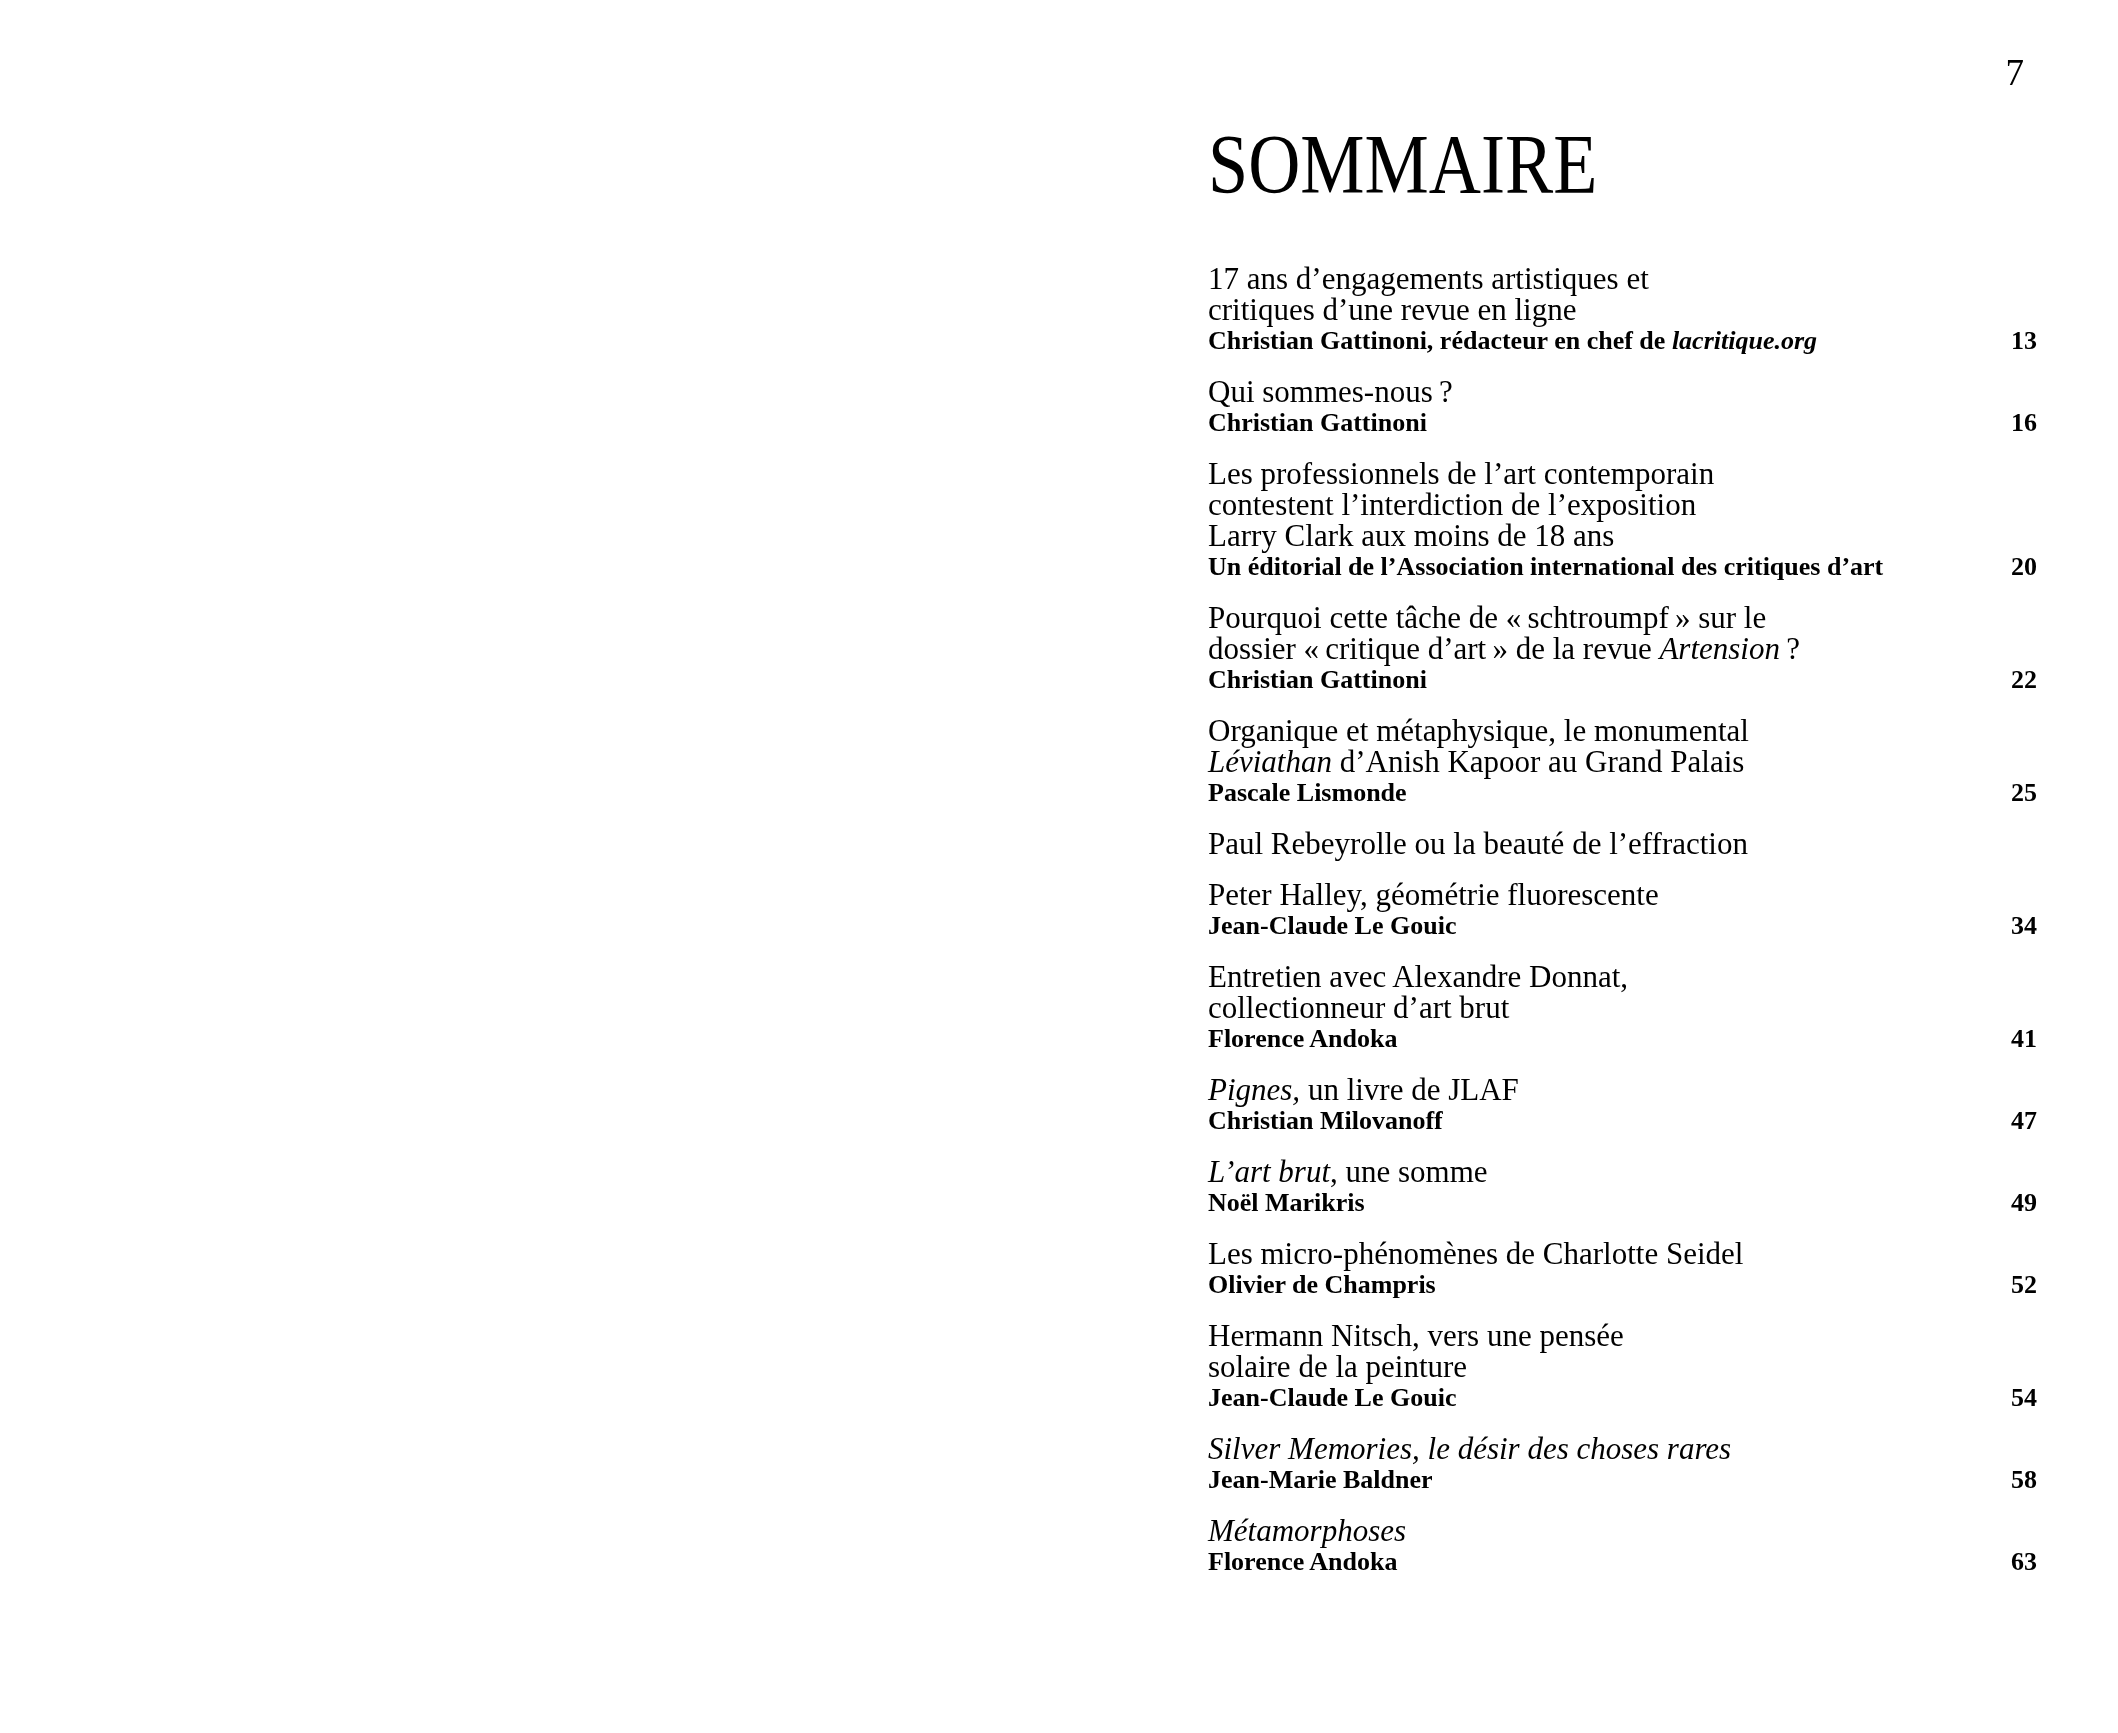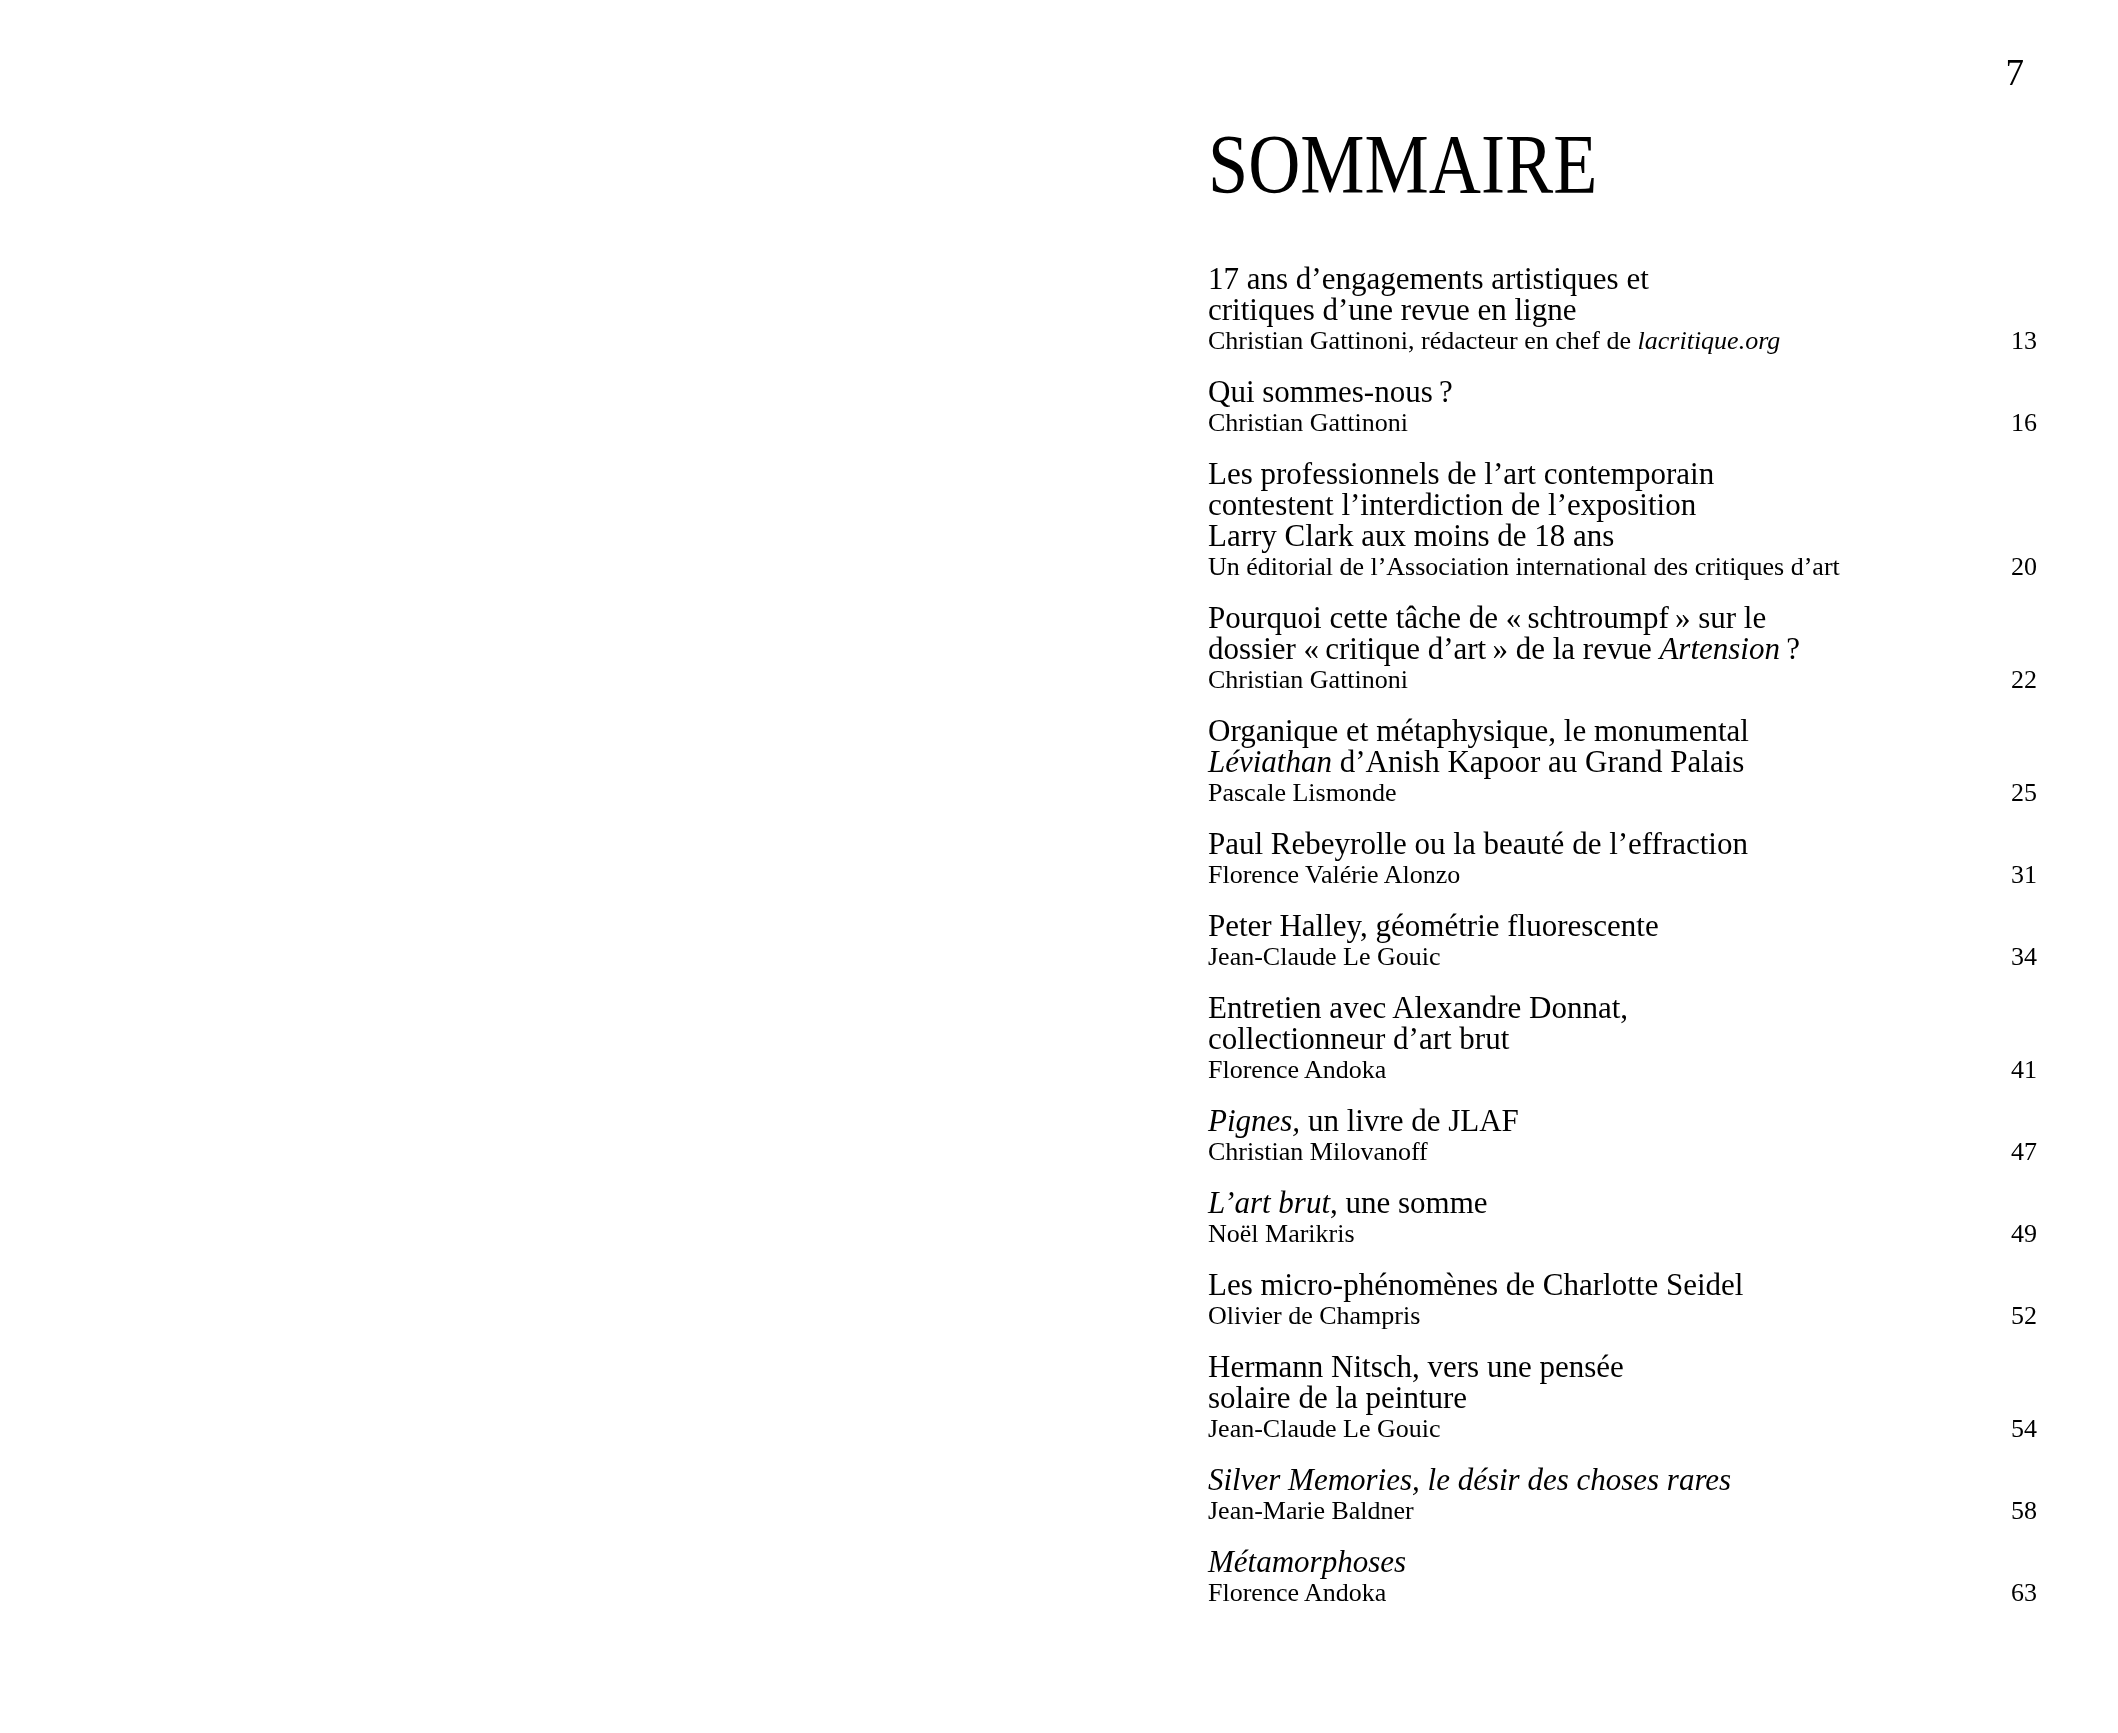--- a/index.html
+++ b/index.html
@@ -56,20 +56,21 @@
   .title-line {
     font-size: 31px;
     line-height: 31px;
   }
   .entry-meta {
     display: flex;
     justify-content: space-between;
     align-items: flex-end;
     font-size: 26px;
     line-height: 31px;
+    font-weight: bold;
   }
   .entry-page {
     font-size: 26px;
     line-height: 31px;
   }
   .section-row {
     display: flex;
     justify-content: space-between;
     align-items: baseline;
   }
@@ -135,24 +136,20 @@
           </div>
           <div class="entry-meta">
             <span class="entry-author"><span>Pascale Lismonde</span></span>
             <span class="entry-page">25</span>
           </div>
         </div>
         <div class="entry">
           <div class="entry-title">
             <div class="title-line"><span>Paul Rebeyrolle ou la beauté de l’effraction</span></div>
           </div>
-          <div class="entry-meta">
-            <span class="entry-author"><span>Florence Valérie Alonzo</span></span>
-            <span class="entry-page">31</span>
-          </div>
         </div>
         <div class="entry">
           <div class="entry-title">
             <div class="title-line"><span>Peter Halley, géométrie fluorescente</span></div>
           </div>
           <div class="entry-meta">
             <span class="entry-author"><span>Jean-Claude Le Gouic</span></span>
             <span class="entry-page">34</span>
           </div>
         </div>

